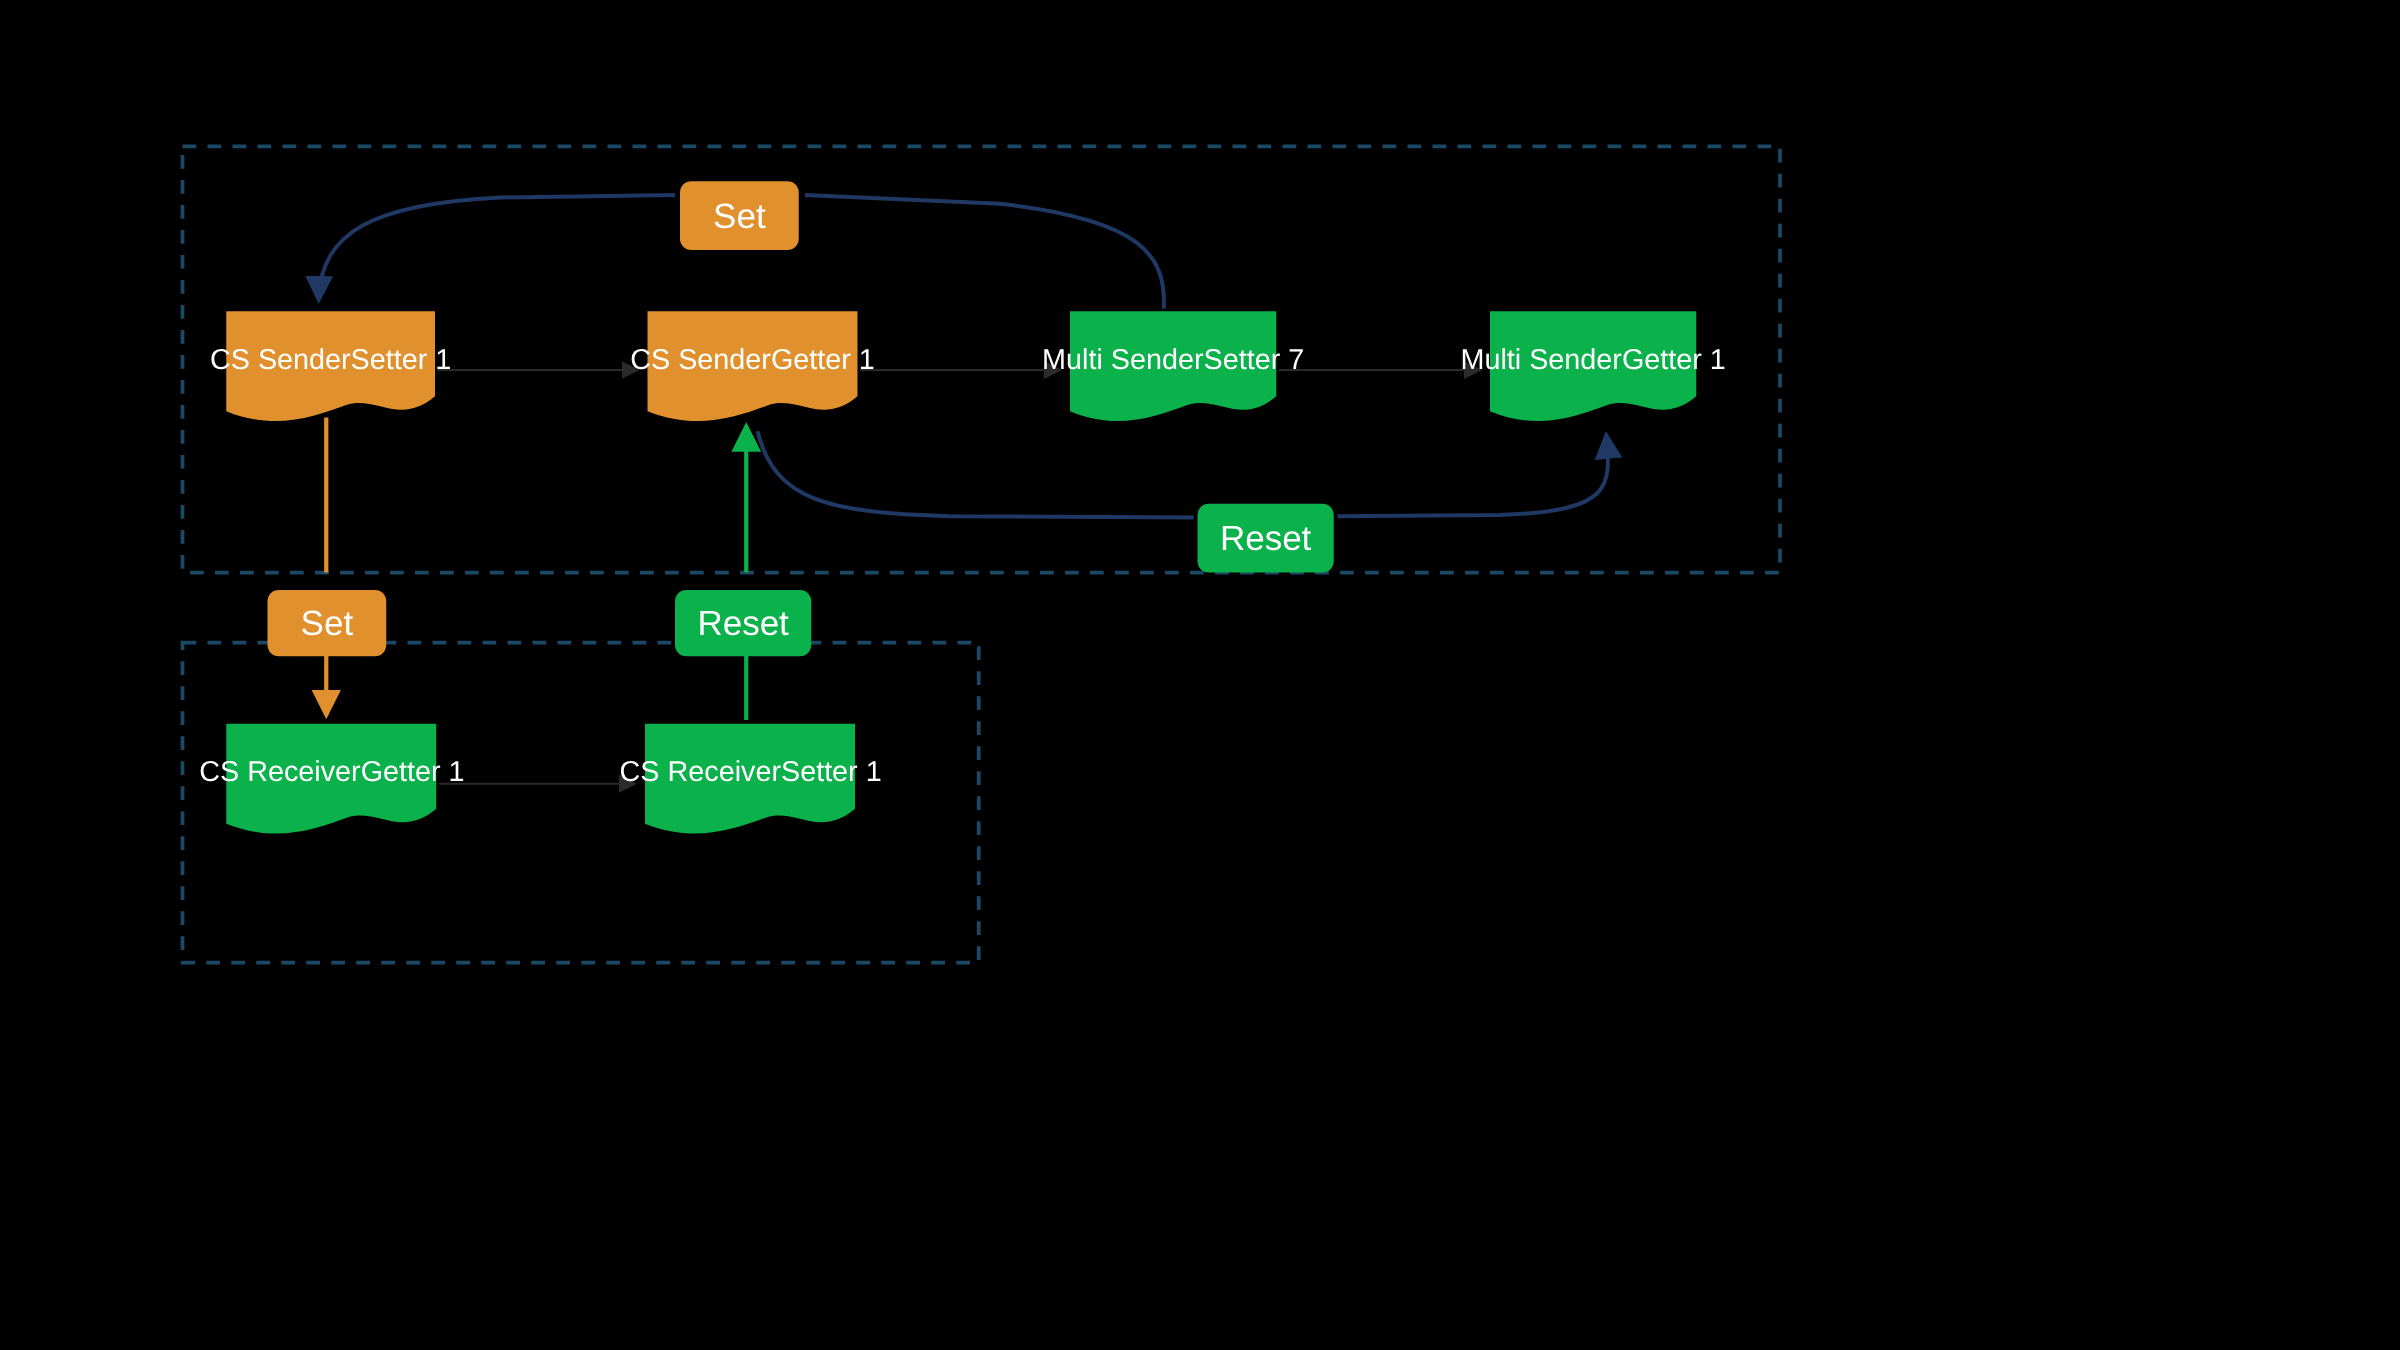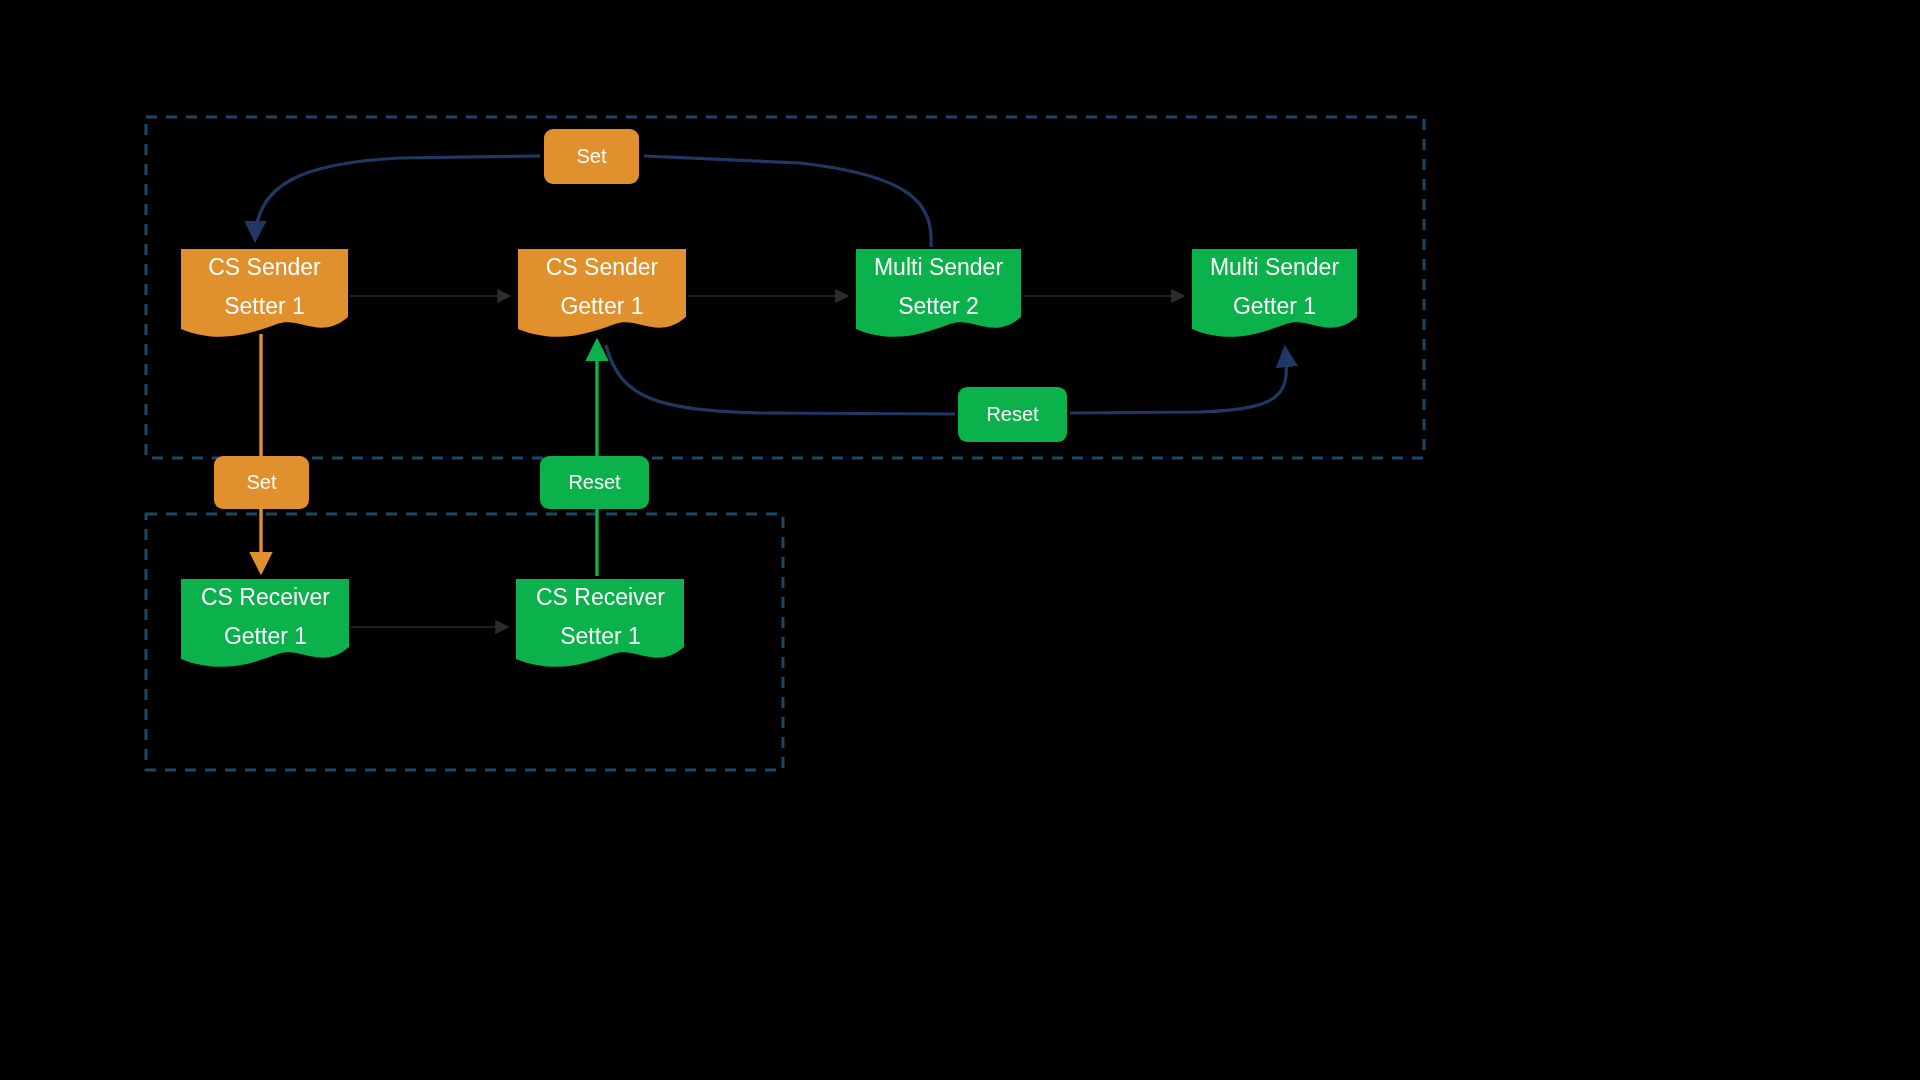--- a/index.html
+++ b/index.html
@@ -22,39 +22,40 @@
   #diagram-svg {
     position: absolute;
     left: 0;
     top: 0;
     width: 1920px;
     height: 1080px;
   }
   .node-label {
     position: absolute;
     display: flex;
-    flex-direction: column;
+    flex-direction: row;
     align-items: center;
     justify-content: center;
     color: #ffffff;
     font-size: 23px;
     line-height: 39px;
     text-align: center;
     white-space: nowrap;
     pointer-events: none;
   }
   .edge-label {
     position: absolute;
     display: flex;
     align-items: center;
     justify-content: center;
     color: #ffffff;
-    font-size: 20px;
+    font-size: 28px;
     border-radius: 9px;
     white-space: nowrap;
+    margin-top: 16px;
   }
 </style>
 </head>
 <body>
 
 <div id="stage">
 
   <svg id="diagram-svg" viewBox="0 0 1920 1080">
     <defs>
       <marker id="arrow-gray" markerWidth="9" markerHeight="9" refX="8" refY="4.5" orient="auto">
@@ -122,21 +123,21 @@
     <span>Setter 1</span>
   </div>
 
   <div class="node-label" style="left:518px; top:252px; width:168px; height:70px;">
     <span>CS Sender</span>
     <span>Getter 1</span>
   </div>
 
   <div class="node-label" style="left:850px; top:252px; width:177px; height:70px;">
     <span>Multi Sender</span>
-    <span>Setter 2</span>
+    <span>Setter 7</span>
   </div>
 
   <div class="node-label" style="left:1186px; top:252px; width:177px; height:70px;">
     <span>Multi Sender</span>
     <span>Getter 1</span>
   </div>
 
   <div class="node-label" style="left:178px; top:582px; width:175px; height:70px;">
     <span>CS Receiver</span>
     <span>Getter 1</span>

